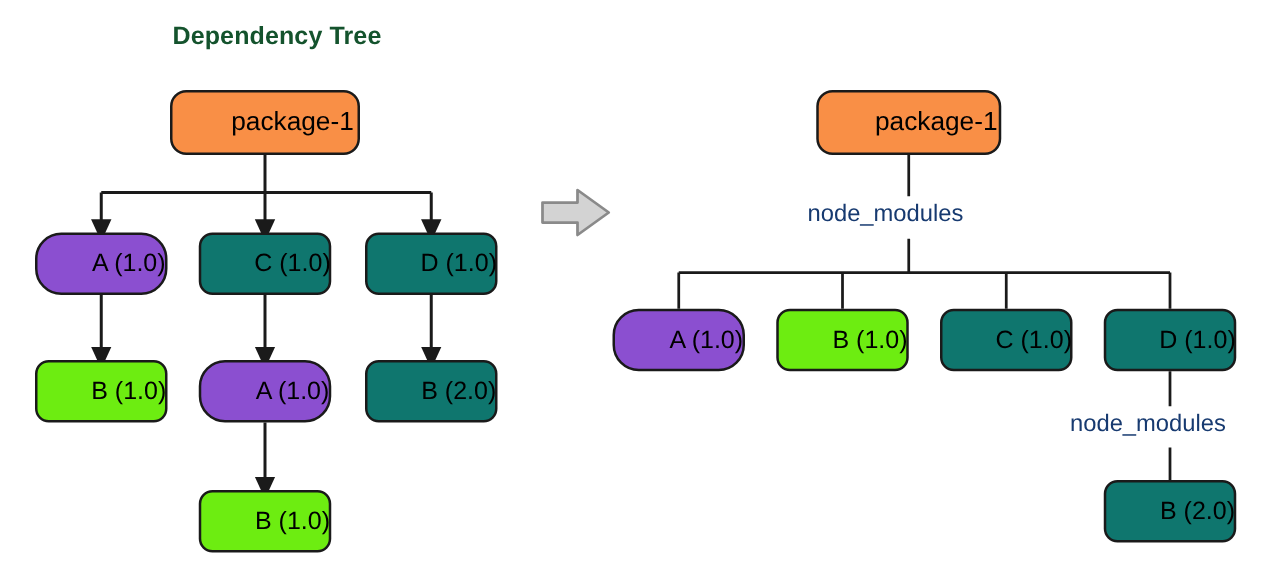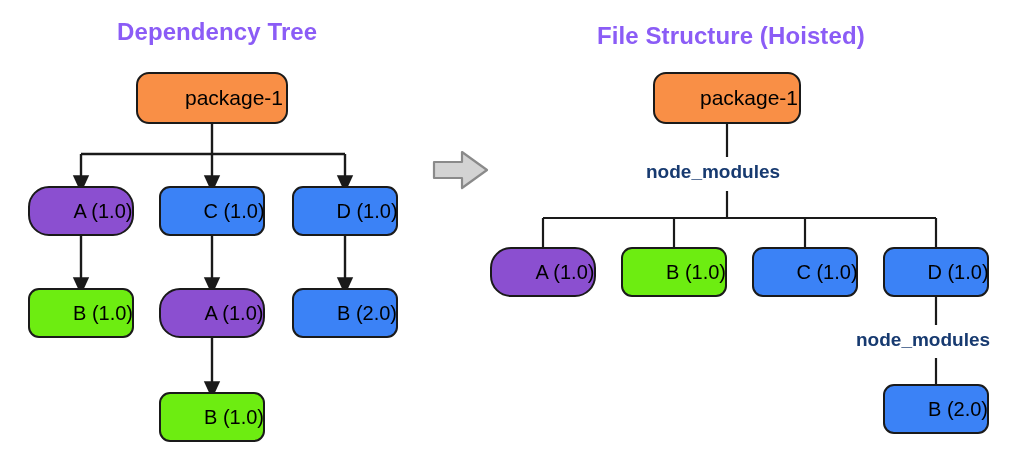--- a/index.html
+++ b/index.html
@@ -21,26 +21,27 @@
   svg.wires {
     position: absolute;
     left: 0;
     top: 0;
     width: 1024px;
     height: 458px;
     pointer-events: none;
   }
   .panel-title {
     position: absolute;
-    color: #8b5cf6;
-    font-size: 24px;
+    color: #14532d;
+    font-size: 20px;
     font-weight: bold;
     font-family: "Liberation Sans", sans-serif;
     white-space: nowrap;
     letter-spacing: 0.1px;
+    margin-left: 21px;
   }
   .node {
     position: absolute;
     box-sizing: border-box;
     border: 2px solid #1a1a1a;
     border-radius: 11px;
     display: flex;
     align-items: center;
     justify-content: center;
     font-family: "Liberation Sans", sans-serif;
@@ -57,27 +58,27 @@
   }
   .node.pkg-a {
     background: #8b4fd0;
     border-radius: 21px;
   }
   .node.pkg-b {
     background: #6ded11;
     text-align: center;
   }
   .node.plain {
-    background: #3b82f6;
+    background: #0f766e;
   }
   .folder-label {
     position: absolute;
     color: #173a70;
     font-size: 19px;
-    font-weight: bold;
+    font-weight: normal;
     font-family: "Liberation Sans", sans-serif;
     white-space: nowrap;
   }
   .transition-arrow {
     position: absolute;
   }
 </style>
 </head>
 <body>
 
@@ -117,21 +118,20 @@
     <path d="M805,218 L805,247" stroke="#1a1a1a" stroke-width="2.2" fill="none"></path>
     <path d="M936,218 L936,247" stroke="#1a1a1a" stroke-width="2.2" fill="none"></path>
 
     <path d="M936,297 L936,325" stroke="#1a1a1a" stroke-width="2.2" fill="none"></path>
 
     <path d="M936,358 L936,384" stroke="#1a1a1a" stroke-width="2.2" fill="none"></path>
   </svg>
 
   <div class="panel-title" style="left:117px; top:18px;">Dependency Tree</div>
 
-  <div class="panel-title" style="left:597px; top:22px;">File Structure (Hoisted)</div>
 
   <div class="transition-arrow" style="left:432px; top:148px;">
     <svg width="58" height="44" viewBox="0 0 58 44" aria-hidden="true">
       <path d="M2,14 L30,14 L30,4 L55,22 L30,40 L30,30 L2,30 Z" fill="#d3d3d3" stroke="#8a8a8a" stroke-width="2.2" stroke-linejoin="round"></path>
     </svg>
   </div>
 
   <div class="node root" style="left:136px; top:72px; width:152px; height:52px;">package-1</div>
 
   <div class="node pkg-a" style="left:28px; top:186px; width:106px; height:50px;">A (1.0)</div>

